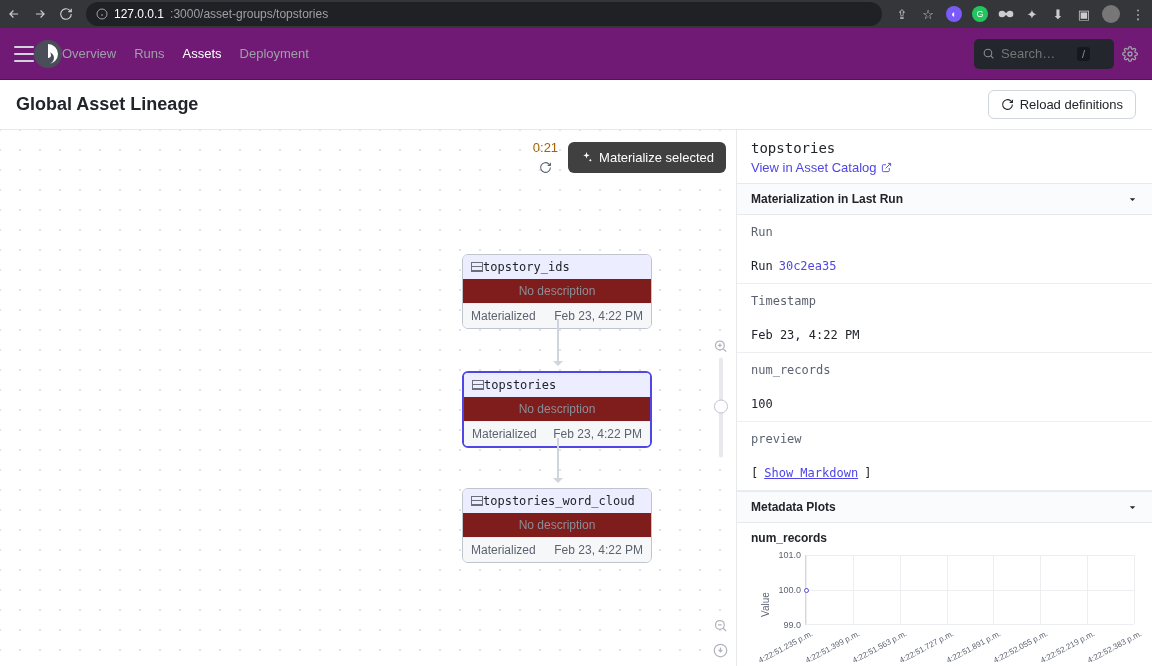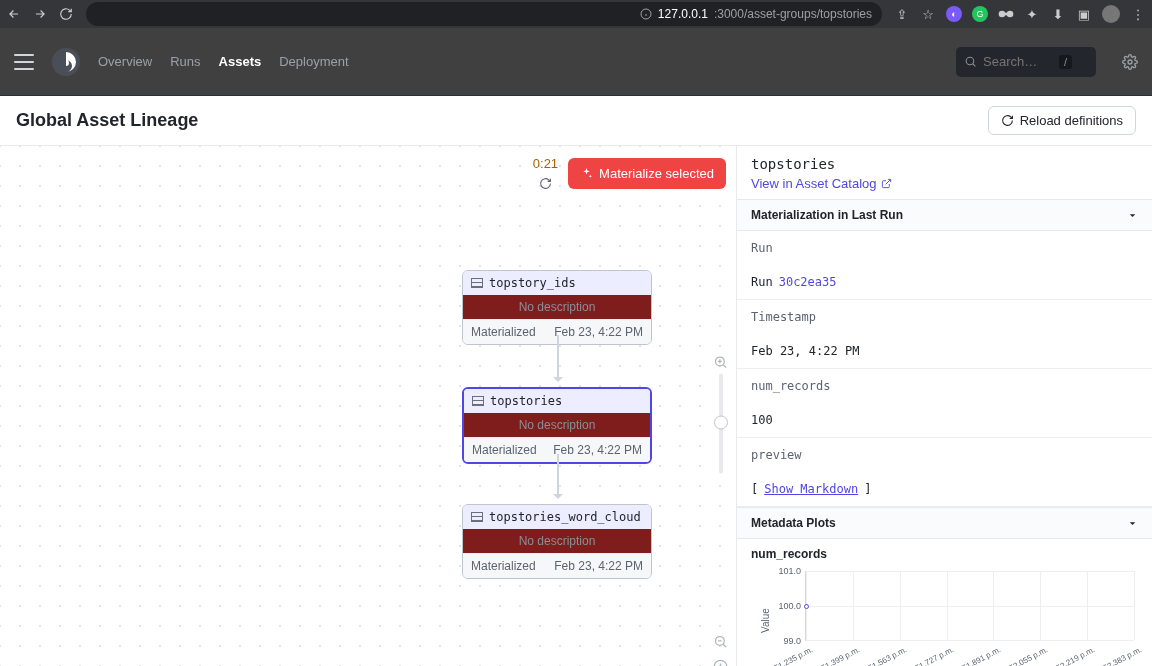--- a/index.html
+++ b/index.html
@@ -2,63 +2,63 @@
 <html><head>
 <meta charset="utf-8">
 <style>
 * { box-sizing: border-box; margin: 0; padding: 0; }
 body { font-family: -apple-system, BlinkMacSystemFont, "Segoe UI", Helvetica, Arial, sans-serif; font-size: 13px; color: #21242a; background: #fff; width: 1152px; height: 666px; overflow: hidden; }
 
 
 .browser-chrome { background: #35363a; height: 28px; display: flex; align-items: center; padding: 0 6px; color: #ccc; gap: 12px; }
 .browser-chrome .nav-btns { display: flex; gap: 10px; align-items: center; }
 .browser-chrome .nav-btn { width: 16px; height: 16px; display: flex; align-items: center; justify-content: center; cursor: pointer; color: #ccc; }
-.url-bar { flex: 1; background: #202124; border-radius: 14px; height: 24px; display: flex; align-items: center; padding: 0 10px; color: #ccc; font-size: 12px; gap: 6px; justify-content: flex-end; }
+.url-bar { flex: 1; background: #202124; border-radius: 14px; height: 24px; display: flex; align-items: center; padding: 0 10px; color: #ccc; font-size: 12px; gap: 6px; }
 .url-bar .host { color: #fff; }
 .url-bar .path { color: #9ca0a6; }
 .browser-right { display: flex; gap: 10px; align-items: center; }
 .browser-right .icon-btn { width: 16px; height: 16px; display:flex; align-items:center; justify-content:center; color:#ccc; cursor:pointer; }
 .ext-badge { width:16px; height:16px; border-radius:50%; display:flex; align-items:center; justify-content:center; font-size:9px; }
 .avatar-chrome { width:18px; height:18px; border-radius:50%; background:#777; }
 
 
-.app-header { background: #404040; height: 68px; display: flex; align-items: center; padding: 0 14px; gap: 18px; color: #b4b8c0; border-bottom: 1px solid #2a2e35; }
+.app-header { background: #701a75; height: 52px; display: flex; align-items: center; padding: 0 14px; color: #b4b8c0; border-bottom: 1px solid #2a2e35; }
 .hamburger { width:20px; height:16px; display:flex; flex-direction:column; justify-content:space-between; cursor:pointer; }
 .hamburger span { height:2px; background:#d0d4dc; border-radius:1px; }
 .app-logo { width: 28px; height: 28px; border-radius: 50%; background: radial-gradient(circle at 35% 35%, #fff 0 20%, #4a4e58 22% 100%); display:flex; align-items:center; justify-content:center; }
 .nav-links { display:flex; gap:18px; }
 .nav-link { color:#9ca0a6; cursor:pointer; font-size:13px; }
-.nav-link.active { color:#fff; font-weight:700;text-align:center; }
+.nav-link.active { color:#fff; font-weight:400;text-align:center; }
 .header-spacer { flex:1; }
 .search-box { background:#23262c; border-radius:5px; height:30px; width:140px; display:flex; align-items:center; padding: 0 8px; gap:6px; color:#8a8e96; }
 .search-box input { background:transparent; border:none; color:#d0d4dc; outline:none; width:70px; font-size:13px; }
 .search-kbd { background:#15181d; color:#8a8e96; border-radius:3px; padding:1px 5px; font-size:11px; }
 .gear-hdr { color:#9ca0a6; cursor:pointer; margin-left:8px; }
 
 
 .subheader { height: 50px; display:flex; align-items:center; justify-content:space-between; padding: 0 16px; border-bottom: 1px solid #e7e9ec; }
 .page-title { font-size:18px; font-weight:600; }
 .reload-btn { border:1px solid #d0d4dc; border-radius:6px; padding:6px 12px; display:flex; align-items:center; gap:6px; cursor:pointer; background:#fff; font-size:13px; }
 
 
 .main { display:flex; height: calc(666px - 28px - 52px - 50px); }
 .canvas-wrap { flex:1; position:relative; border-right:1px solid #e7e9ec; overflow:hidden; }
 .canvas-toolbar { position:absolute; top:10px; left:10px; right:10px; display:flex; align-items:center; gap:10px; z-index:5; }
 .asset-filter { border:1px solid #d0d4dc; border-radius:6px; background:#fff; padding: 7px 10px; display:flex; align-items:center; gap:6px; width:278px; }
 .asset-filter input { border:none; outline:none; font-size:13px; width:100%; color:#21242a; }
 .asset-filter input::placeholder { color:#8a8e96; }
 .tb-spacer { flex:1; }
 .timer { color:#a16207; font-size:13px; display:flex; align-items:center; gap:6px;flex-direction:column; }
-.mat-btn { background:#ef4444; color:#fff; border-radius:6px; padding:8px 12px; display:flex; align-items:center; gap:6px; cursor:pointer; font-size:13px; }
+.mat-btn { background:#404040; color:#fff; border-radius:6px; padding:8px 12px; display:flex; align-items:center; gap:6px; cursor:pointer; font-size:13px; }
 
 .dot-grid { position:absolute; inset:0; background-image: radial-gradient(#e0e2e6 1px, transparent 1px); background-size: 20px 20px; background-position: 10px 10px; }
 
 .node { position:absolute; width:190px; border:1px solid #bfc4ce; border-radius:6px; background:#fff; font-size:12px; overflow:hidden; }
 .node.selected { border:2px solid #4f46e5; }
-.node .node-head { background:#eceeff; padding:5px 8px; display:flex; align-items:center; gap:6px; font-family: Menlo, Monaco, monospace; }
+.node .node-head { background:#eceeff; padding:5px 8px; display:flex; align-items:center; font-family: Menlo, Monaco, monospace; }
 .node .node-head .tbl-ic { width:12px; height:10px; border:1px solid #6a6f7a; border-bottom-width:2px; position:relative; }
 .node .node-head .tbl-ic::after { content:""; position:absolute; left:0; right:0; top:3px; height:1px; background:#6a6f7a; }
 .node .node-body { padding:5px 8px; color:#8a8e96; background:#7f1d1d;text-align:center; }
 .node .node-foot { padding:5px 8px; background:#f6f7f9; display:flex; justify-content:space-between; color:#5c6370; border-top:1px solid #eceef2; }
 
 .arrow { position:absolute; width:2px; background:#d0d4dc; left:50%; }
 .arrow::after { content:""; position:absolute; bottom:-6px; left:-4px; border:5px solid transparent; border-top-color:#d0d4dc; }
 
 .zoom-ctrl { position:absolute; right:8px; top:50%; transform:translateY(-50%); display:flex; flex-direction:column; align-items:center; gap:4px; }
 .zoom-ic { color:#b0b4bc; cursor:pointer; }

